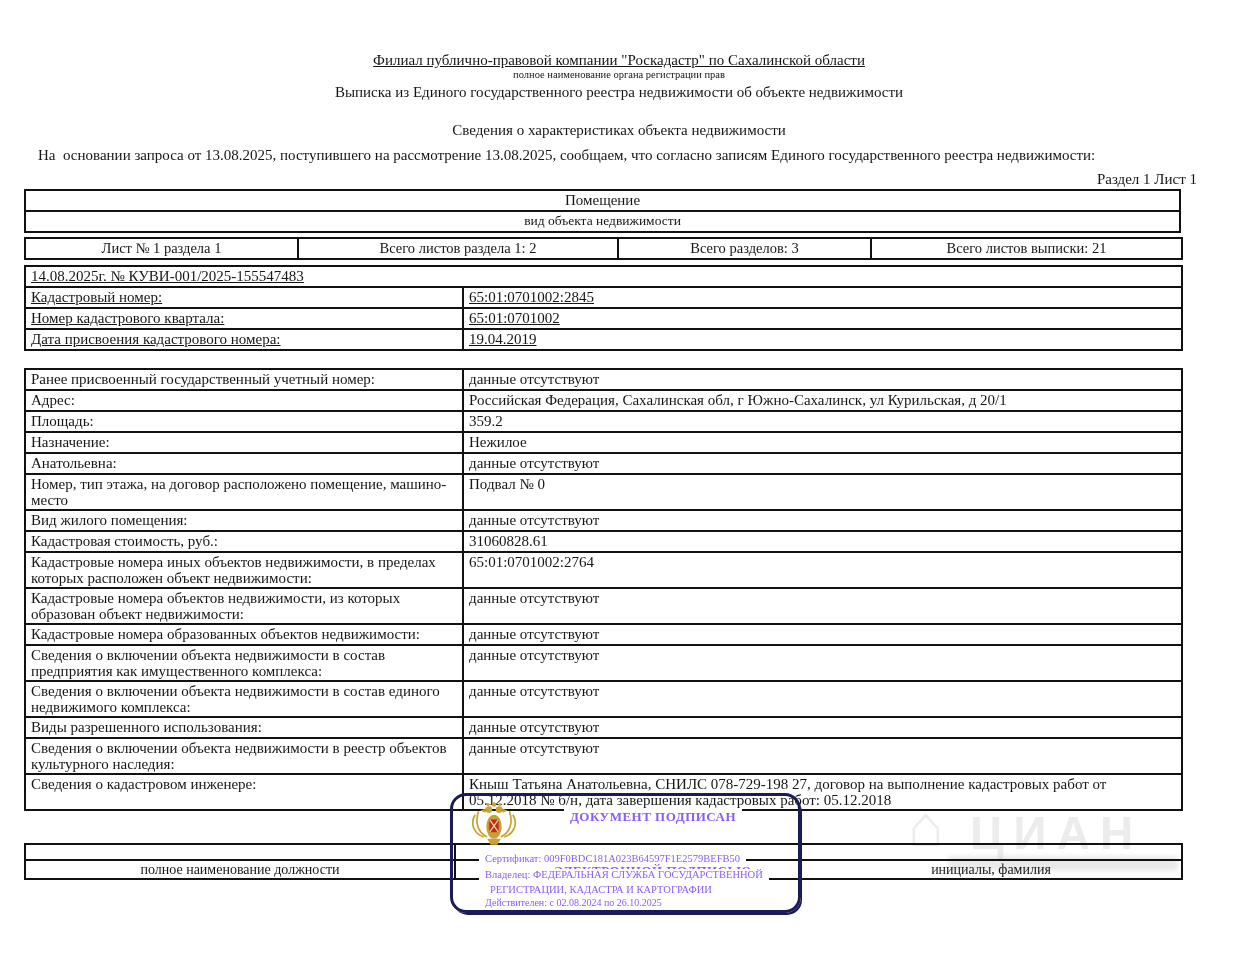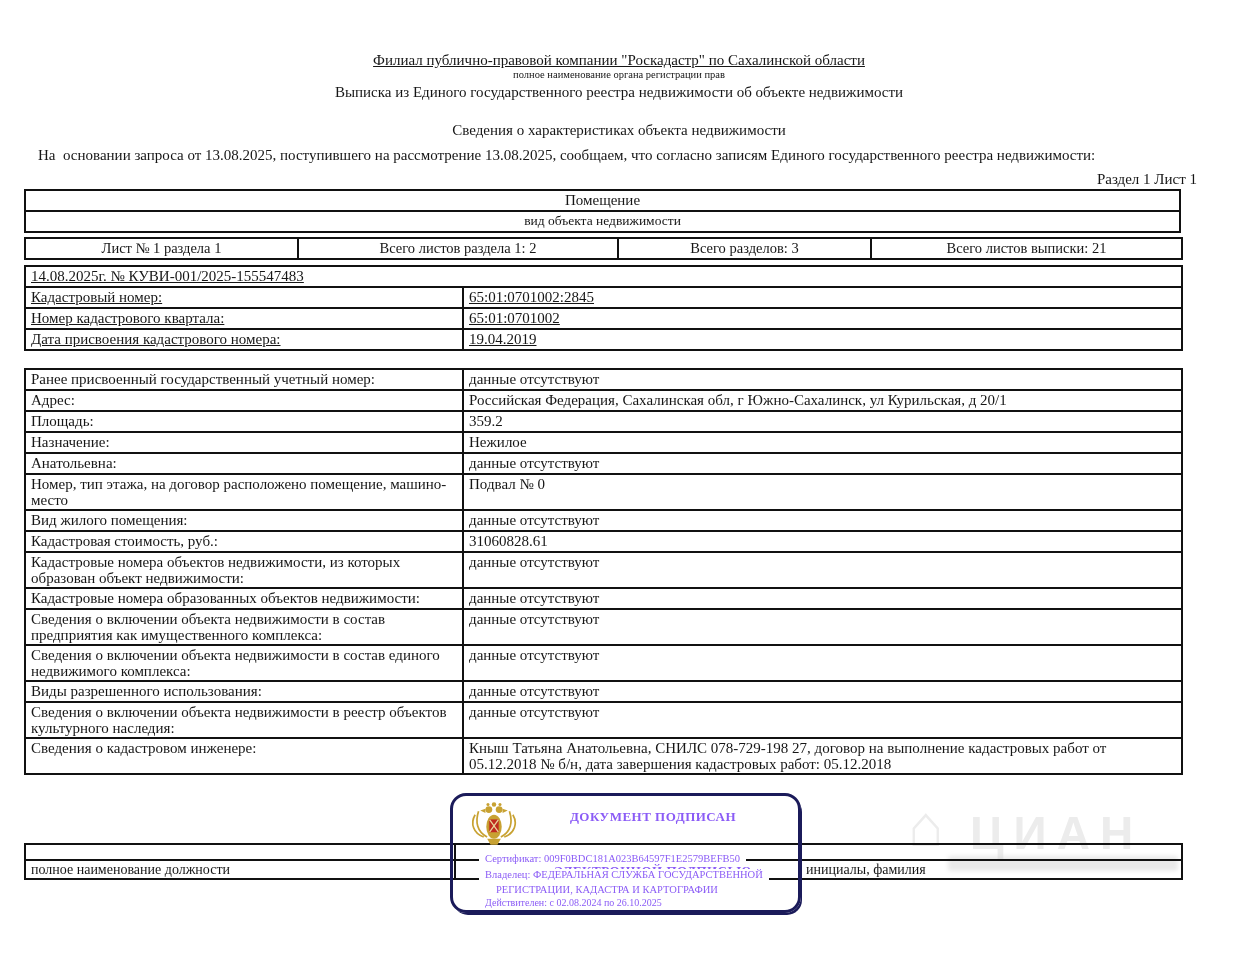--- a/index.html
+++ b/index.html
@@ -26,21 +26,21 @@
   .t-object td{ text-align:center; height:18px; }
   .t-object .cap-row td { font-size:13.5px; }
   .t-sheets   { top:237px; }
   .t-sheets td{ text-align:center; height:18px; font-size:14.5px; }
   .t-registry { top:265px; }
   .t-registry td { height:18px;text-decoration:underline; }
   .t-details  { top:368px; }
   .t-details td.h-s { height:18px; }
   .t-details td.h-t { height:33px; }
   .t-sign     { top:843px; }
-  .t-sign td  { font-size:14px; }
+  .t-sign td  { text-align:center; font-size:14px; }
   .t-sign .r1 td { height:13px; }
   .t-sign .r2 td { height:15px; }
   
   .watermark { position:absolute; left:908px; top:790px; width:300px; height:100px; z-index:0;
                font-family:"Liberation Sans", sans-serif; }
   .wm-house { position:absolute; left:0; top:2px; font-size:58px; color:#ececec; }
   .wm-text  { position:absolute; left:62px; top:16px; font-size:46px; font-weight:bold;
               letter-spacing:10px; color:#ececec; }
   .wm-bar   { position:absolute; left:40px; top:66px; width:230px; height:15px;
               background:#cfcfcf; opacity:0.45; filter:blur(2px); border-radius:3px; }
@@ -49,21 +49,21 @@
            border:3px solid #1b1b5a; border-radius:16px;
            box-shadow:2px 3px 0 -1px #1b1b5a;
            color:#8b5cf6; background:transparent; }
   .stamp .mask { background:#ffffff; padding:0 6px; display:inline-block; }
   .st-line1 { position:absolute; top:13px; left:80px; width:240px; text-align:center;
               font-size:13px; font-weight:bold; letter-spacing:0.5px; }
   .st-line2 { position:absolute; top:39px; left:80px; width:240px; text-align:center;
               font-size:13px; font-weight:bold; letter-spacing:0.5px;margin-top:28px; }
   .st-cert  { position:absolute; top:57px; left:26px; font-size:10.5px; }
   .st-own1  { position:absolute; top:73px; left:26px; font-size:10.5px; }
-  .st-own2  { position:absolute; top:88px; left:37px; font-size:10.5px; }
+  .st-own2  { position:absolute; top:88px; left:31px; font-size:10.5px; }
   .st-valid { position:absolute; top:101px; left:26px; font-size:10px; }
   .st-eagle { position:absolute; top:5px; left:14px; width:54px; height:48px; }
 </style>
 </head>
 <body>
 
 <div class="page">
 
   <div class="watermark">
     <div class="wm-house">⌂</div>
@@ -160,20 +160,24 @@
           <td class="h-t">Номер, тип этажа, на договор расположено помещение, машино-место</td>
           <td class="h-t">Подвал № 0</td>
         </tr>
     <tr>
           <td class="h-s">Вид жилого помещения:</td>
           <td class="h-s">данные отсутствуют</td>
         </tr>
     <tr>
           <td class="h-s">Кадастровая стоимость, руб.:</td>
           <td class="h-s">31060828.61</td>
+        </tr>
+    <tr>
+          <td class="h-t">Кадастровые номера иных объектов недвижимости, в пределах которых расположен объект недвижимости:</td>
+          <td class="h-t">65:01:0701002:2764</td>
         </tr>
     <tr>
           <td class="h-t">Кадастровые номера объектов недвижимости, из которых образован объект недвижимости:</td>
           <td class="h-t">данные отсутствуют</td>
         </tr>
     <tr>
           <td class="h-s">Кадастровые номера образованных объектов недвижимости:</td>
           <td class="h-s">данные отсутствуют</td>
         </tr>
     <tr>

